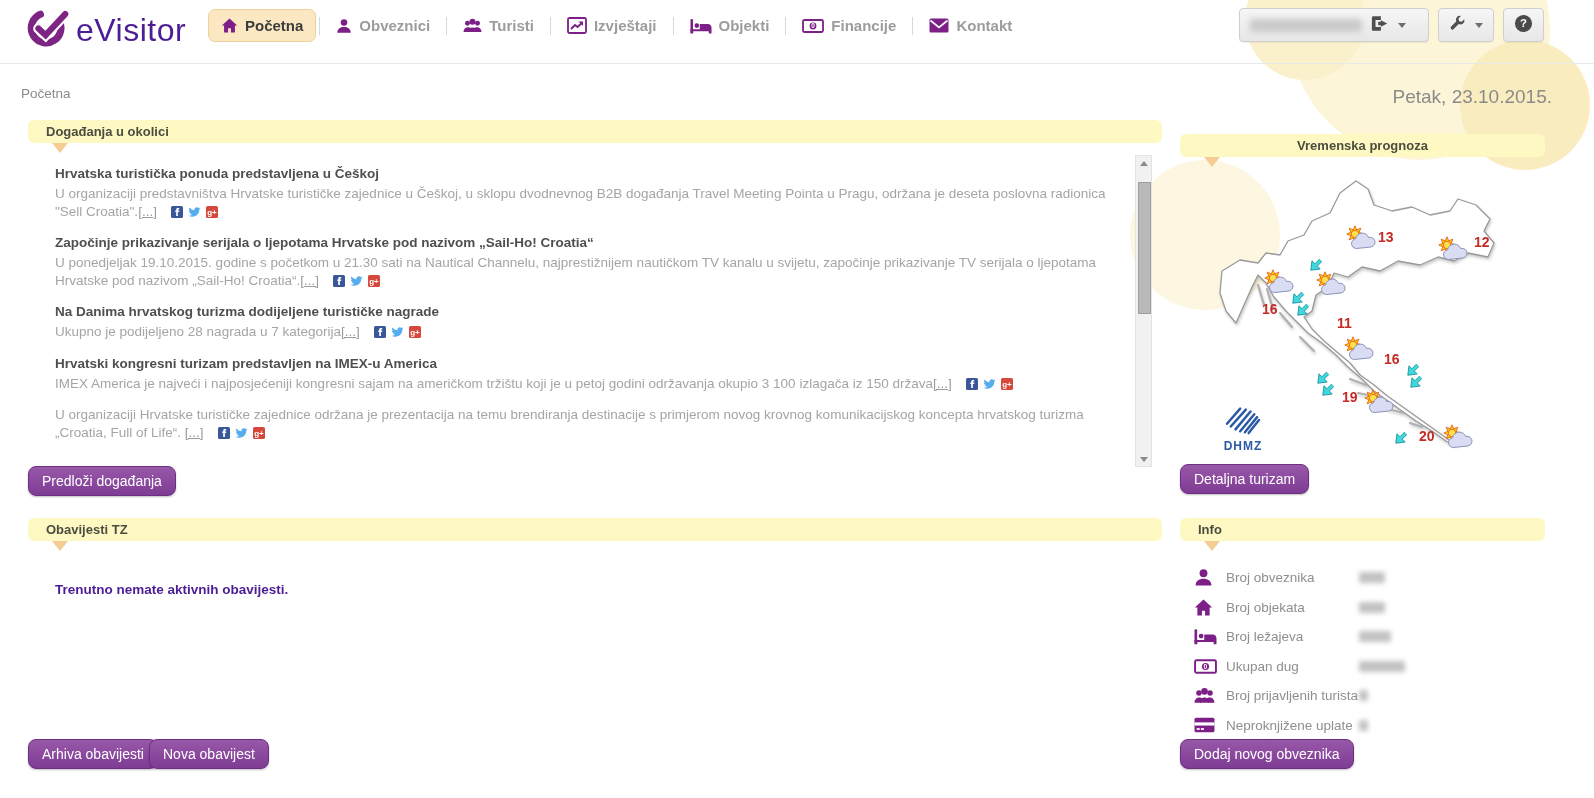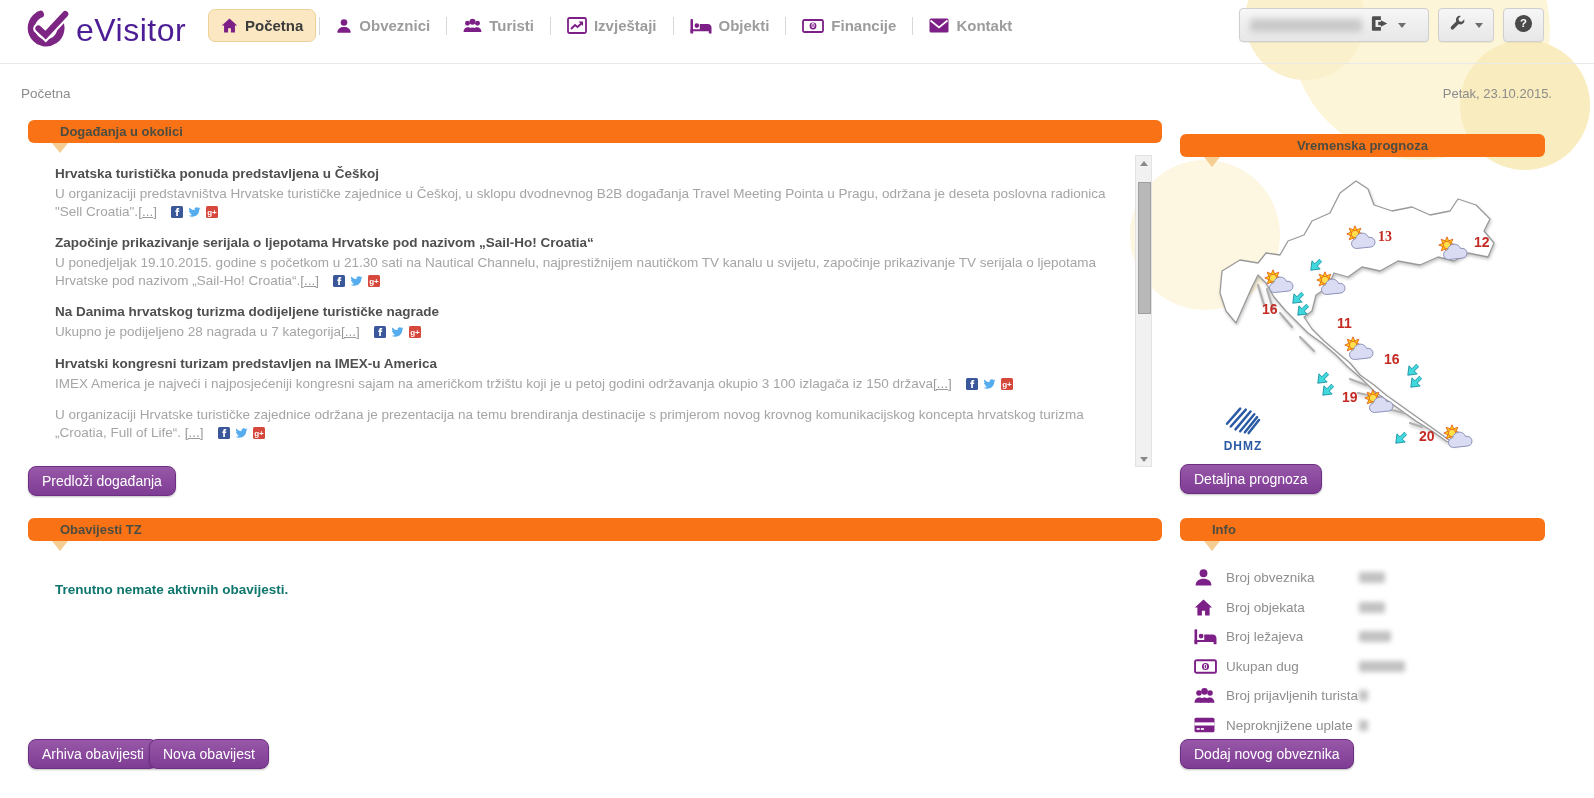--- a/index.html
+++ b/index.html
@@ -18,27 +18,27 @@
   .nav-sep{width:1px;height:18px;background:#d8d8d8;margin:0 3px;}
   .nicon svg{display:block;}
   .pfill{fill:#7c1f87;}
   .topbar-right{position:absolute;right:50px;top:8px;display:flex;gap:9px;z-index:3;}
   .gbtn{background:linear-gradient(#f6f6f6,#e7e7e7);border:1px solid #cfcfcf;border-radius:4px;height:32px;
     display:flex;align-items:center;gap:9px;padding:0 10px;cursor:pointer;box-shadow:0 1px 1px rgba(0,0,0,.06);}
   .caret{width:0;height:0;border-left:4.5px solid transparent;border-right:4.5px solid transparent;border-top:5px solid #6e6e6e;}
   .blur-chip{background:#c9c9c9;border-radius:3px;filter:blur(3px);}
   
   .breadcrumb{position:absolute;left:21px;top:86px;font-size:13.5px;color:#8b8b8b;cursor:pointer;z-index:2;}
-  .datelabel{position:absolute;right:42px;top:86px;font-size:13px;color:#8b8b8b;z-index:2;}
+  .datelabel{position:absolute;right:42px;top:86px;font-size:19px;color:#8b8b8b;z-index:2;}
   
   .left-col{position:absolute;left:28px;top:120px;width:1134px;z-index:2;}
   .right-col{position:absolute;left:1180px;top:120px;width:365px;z-index:1;}
   
-  .phead{position:absolute;left:0;right:0;height:23px;line-height:23px;background:#f97316;border-radius:6px;
-    font-weight:bold;font-size:13px;color:#4c4c40;padding:0 32px;box-sizing:border-box;}
+  .phead{position:absolute;left:0;right:0;height:23px;line-height:23px;background:#fef9c3;border-radius:6px;
+    font-weight:bold;font-size:13px;color:#4c4c40;padding:0 18px;box-sizing:border-box;}
   .phead::after{content:"";position:absolute;left:24px;top:23px;border:8px solid transparent;border-top:10px solid #f5cd92;border-bottom:0;}
   .phead.center{text-align:center;}
   
   .news-area{position:absolute;left:0;top:35px;width:1134px;height:315px;overflow:hidden;}
   .news-list{position:absolute;left:27px;top:10px;width:1072px;}
   .news-item{margin-bottom:14px;}
   .news-title{font-weight:bold;font-size:13.5px;color:#4f4f4f;line-height:17px;margin-bottom:3px;cursor:pointer;}
   .news-body{font-size:13.5px;color:#a5a5a5;line-height:17.5px;}
   .more{color:#9a9a9a;text-decoration:underline;cursor:pointer;}
   .social{display:inline-flex;gap:5px;margin-left:14px;vertical-align:-2px;}
@@ -46,21 +46,21 @@
   
   .sbar{position:absolute;right:10px;top:35px;width:17px;height:312px;background:#f1f1f1;border:1px solid #e3e3e3;box-sizing:border-box;}
   .sarrow{position:absolute;left:0;width:100%;height:14px;display:flex;align-items:center;justify-content:center;cursor:pointer;}
   .tri-up{width:0;height:0;border-left:4px solid transparent;border-right:4px solid transparent;border-bottom:5px solid #8a8a8a;}
   .tri-dn{width:0;height:0;border-left:4px solid transparent;border-right:4px solid transparent;border-top:5px solid #8a8a8a;}
   .sthumb{position:absolute;left:2px;top:26px;width:11px;height:130px;background:#b9b9b9;border:1px solid #9f9f9f;cursor:pointer;}
   
   .btn{display:inline-block;background:linear-gradient(#9858a8,#7e3c94);color:#fff;border:1px solid #6d2f82;
     border-radius:8px;padding:6px 13px;font-size:14px;cursor:pointer;box-shadow:0 1px 2px rgba(0,0,0,.25);}
   
-  .empty-msg{position:absolute;left:27px;top:462px;font-weight:bold;font-size:13.5px;color:#0f766e;}
+  .empty-msg{position:absolute;left:27px;top:462px;font-weight:bold;font-size:13.5px;color:#4c1d95;}
   
   .map{position:absolute;left:20px;top:45px;width:340px;height:300px;}
   .map svg.croatia{position:absolute;left:0;top:0;filter:drop-shadow(1px 2px 1.5px rgba(0,0,0,.22));}
   .station{position:absolute;width:34px;height:26px;}
   .temp{position:absolute;font-weight:bold;font-size:14px;color:#c32b24;}
   .warrow{position:absolute;width:15px;height:15px;transform:rotate(45deg);}
   .dhmz{position:absolute;left:15px;top:238px;width:56px;text-align:center;cursor:pointer;}
   .dhmz-label{font-weight:bold;font-size:12px;color:#2b5aa5;letter-spacing:1px;}
   
   .info-rows{position:absolute;left:14px;top:443px;width:360px;}
@@ -341,21 +341,21 @@
 
     <div class="station" style="left:143px;top:59px;">
       <svg width="34" height="26" viewBox="0 0 34 26">
           <g transform="translate(12,10) scale(0.82)">
             <polygon points="10,0 5.1,2.1 7.1,7.1 2.1,5.1 0,10 -2.1,5.1 -7.1,7.1 -5.1,2.1 -10,0 -5.1,-2.1 -7.1,-7.1 -2.1,-5.1 0,-10 2.1,-5.1 7.1,-7.1 5.1,-2.1" fill="#ffd400" stroke="#e0541e"></polygon>
             <circle r="4.6" fill="#ffe04a" stroke="#e0541e"></circle>
           </g>
           <path transform="translate(6,1)" d="M7.5 23.5c-2.8 0-5-2.2-5-4.9 0-2.4 1.8-4.4 4.1-4.8.5-3.2 3.3-5.7 6.7-5.7 2.9 0 5.4 1.8 6.3 4.4.5-.15 1-.2 1.5-.2 2.7 0 4.9 2.2 4.9 4.9 0 2.7-2.2 4.9-4.9 4.9z" fill="#d9dcf3" stroke="#8d92b8"></path>
         </svg>
     </div>
-    <span class="temp" style="left:178px;top:64px;font-family:Liberation Serif, serif;">13</span>
+    <span class="temp" style="left:178px;top:64px;">13</span>
 
     <div class="station" style="left:235px;top:70px;">
       <svg width="34" height="26" viewBox="0 0 34 26">
           <g transform="translate(12,10) scale(0.82)">
             <polygon points="10,0 5.1,2.1 7.1,7.1 2.1,5.1 0,10 -2.1,5.1 -7.1,7.1 -5.1,2.1 -10,0 -5.1,-2.1 -7.1,-7.1 -2.1,-5.1 0,-10 2.1,-5.1 7.1,-7.1 5.1,-2.1" fill="#ffd400" stroke="#e0541e"></polygon>
             <circle r="4.6" fill="#ffe04a" stroke="#e0541e"></circle>
           </g>
           <path transform="translate(6,1)" d="M7.5 23.5c-2.8 0-5-2.2-5-4.9 0-2.4 1.8-4.4 4.1-4.8.5-3.2 3.3-5.7 6.7-5.7 2.9 0 5.4 1.8 6.3 4.4.5-.15 1-.2 1.5-.2 2.7 0 4.9 2.2 4.9 4.9 0 2.7-2.2 4.9-4.9 4.9z" fill="#d9dcf3" stroke="#8d92b8"></path>
         </svg>
     </div>
@@ -449,21 +449,21 @@
             <path d="M15 28 L31 9"></path>
           <path d="M20 30 L35 12"></path>
             <path d="M25 31 L38 15"></path>
             <path d="M29 32 L40 18"></path>
         </g>
       </svg>
       <div class="dhmz-label">DHMZ</div>
     </div>
   </div>
 
-  <div class="btn" style="position:absolute;left:0;top:344px;">Detaljna prognoza</div>
+  <div class="btn" style="position:absolute;left:0;top:344px;">Detaljna turizam</div>
 
   <div class="phead" style="top:398px;">
     <span>Info</span>
   </div>
 
   <div class="info-rows">
     <div class="info-row">
       <span class="info-icon">
           <svg width="19" height="19" viewBox="0 0 18 18">
             <circle class="pfill" cx="9" cy="5" r="3.7"></circle>

